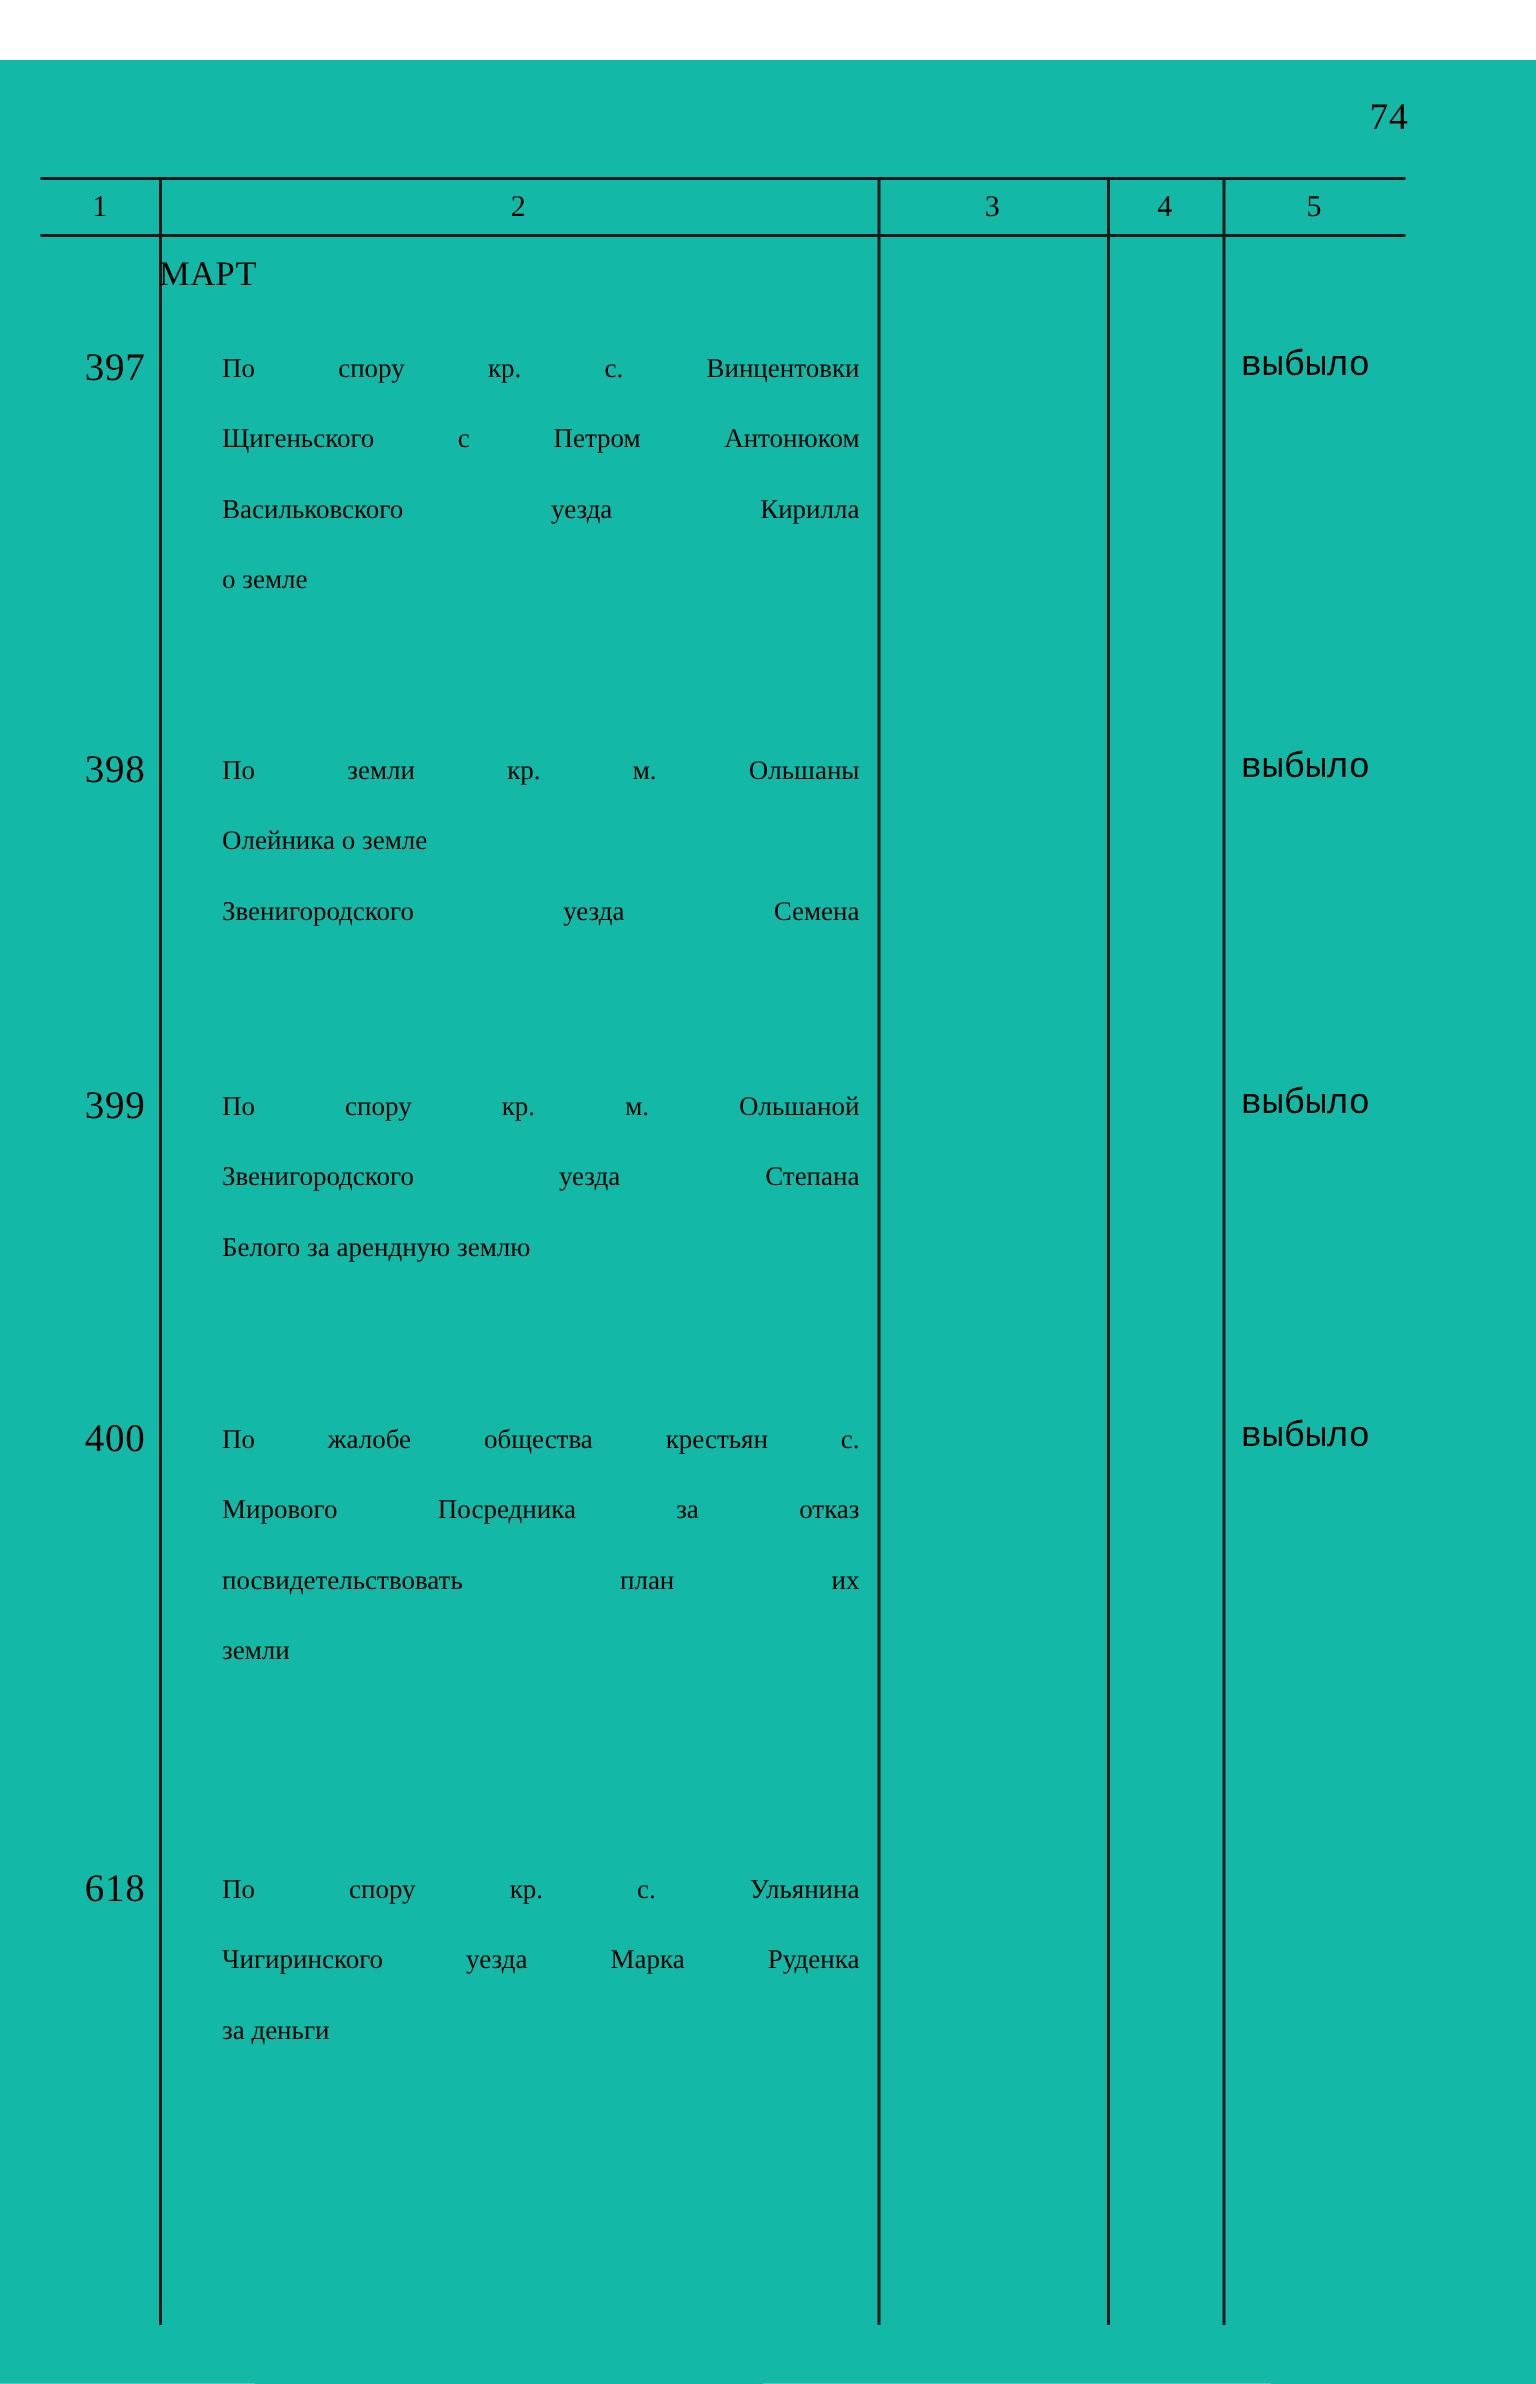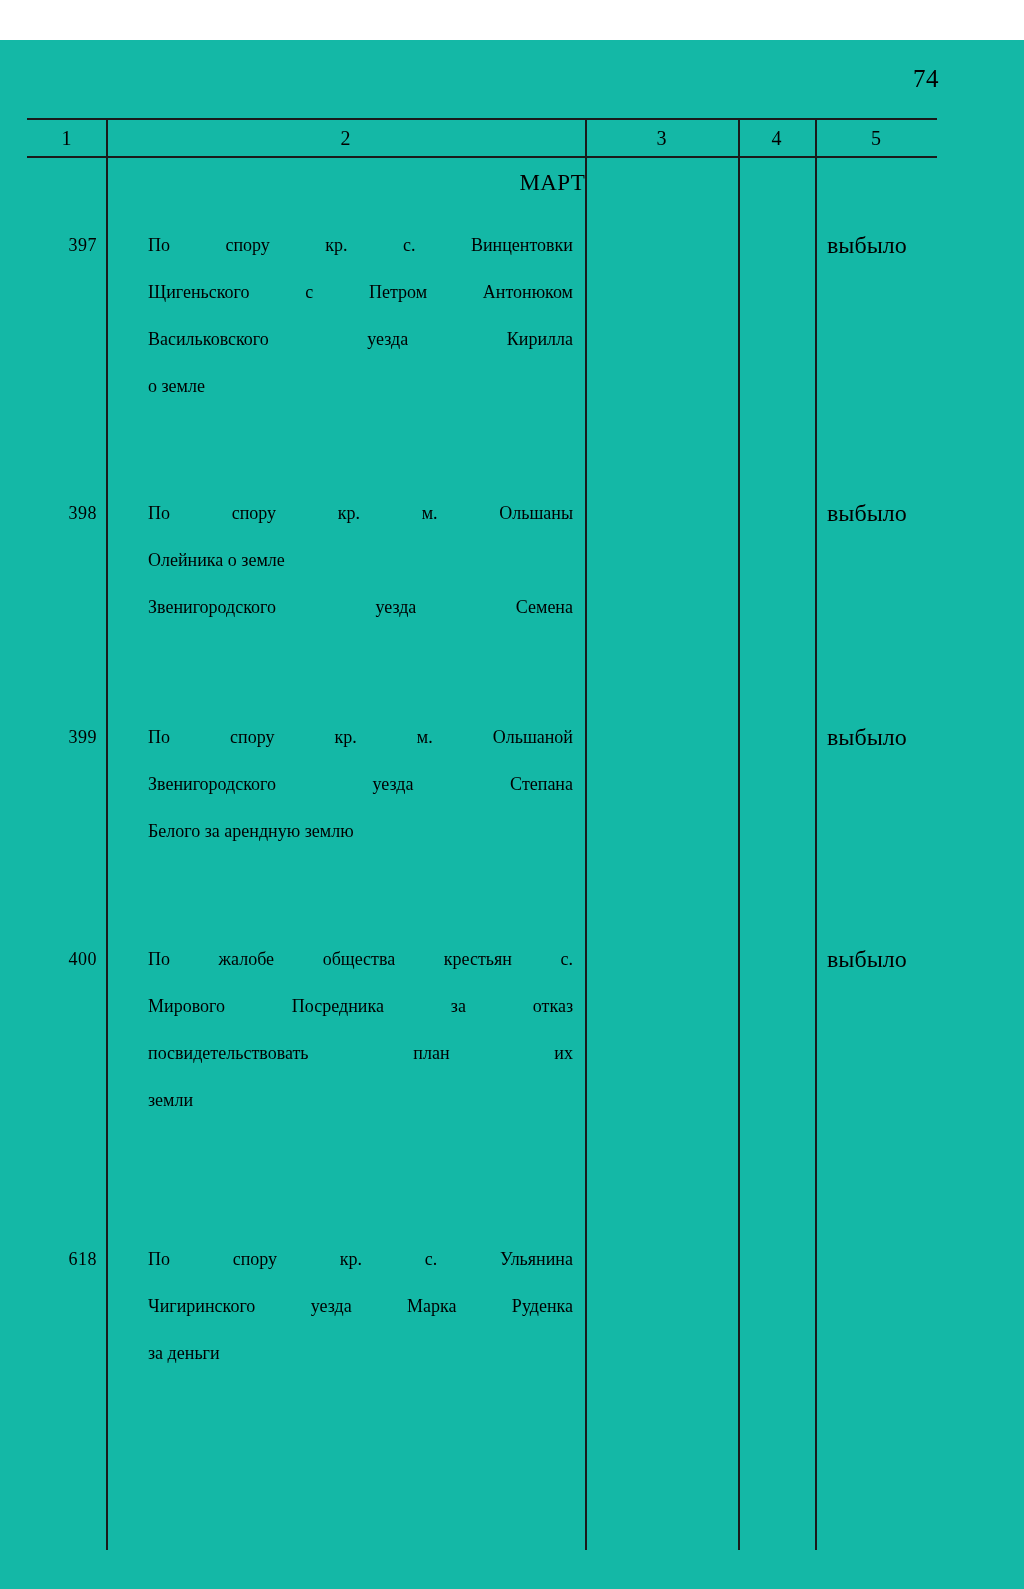--- a/index.html
+++ b/index.html
@@ -88,38 +88,38 @@
   .hc3 { left: 558px; width: 153px; }
   .hc4 { left: 711px; width: 77px;  }
   .hc5 { left: 788px; width: 122px; }
 
   
   .month-caption {
     position: absolute;
     left: 79px;
     top: 52px;
     width: 479px;
-    text-align: right;
+    text-align: left;
     font-size: 23px;
     letter-spacing: 0.3px;
   }
 
   
   .row {
     position: absolute;
     left: 0;
     width: 910px;
   }
 
   .cell-num {
     position: absolute;
     left: 0px;
     width: 70px;
     text-align: right;
-    font-size: 18px;
+    font-size: 26px;
     line-height: 46px;
     letter-spacing: 0.5px;
   }
 
   .cell-desc {
     position: absolute;
     left: 121px;
     width: 425px;
     font-size: 18px;
     line-height: 47px;
@@ -135,20 +135,21 @@
     text-align-last: left;
   }
 
   .cell-status {
     position: absolute;
     left: 800px;
     width: 122px;
     font-size: 24px;
     line-height: 46px;
     text-align: left;
+    font-family: Liberation Mono, monospace;
   }
 </style>
 </head>
 <body>
 
 <div class="page">
 
   <div class="page-number">74</div>
 
   <div class="table-area">
@@ -178,21 +179,21 @@
             <span class="line">По спору кр. с. Винцентовки</span>
             <span class="line">Щигеньского с Петром Антонюком</span>
             <span class="line">Васильковского уезда Кирилла</span>
             <span class="line last">о земле</span>
           </div>
           <div class="cell-status">выбыло</div>
         </div>
         <div class="row" style="top: 372px;">
           <div class="cell-num">398</div>
           <div class="cell-desc">
-            <span class="line">По спору кр. м. Ольшаны</span>
+            <span class="line">По земли кр. м. Ольшаны</span>
             <span class="line last">Олейника о земле</span>
             <span class="line">Звенигородского уезда Семена</span>
           </div>
           <div class="cell-status">выбыло</div>
         </div>
         <div class="row" style="top: 596px;">
           <div class="cell-num">399</div>
           <div class="cell-desc">
             <span class="line">По спору кр. м. Ольшаной</span>
             <span class="line">Звенигородского уезда Степана</span>

